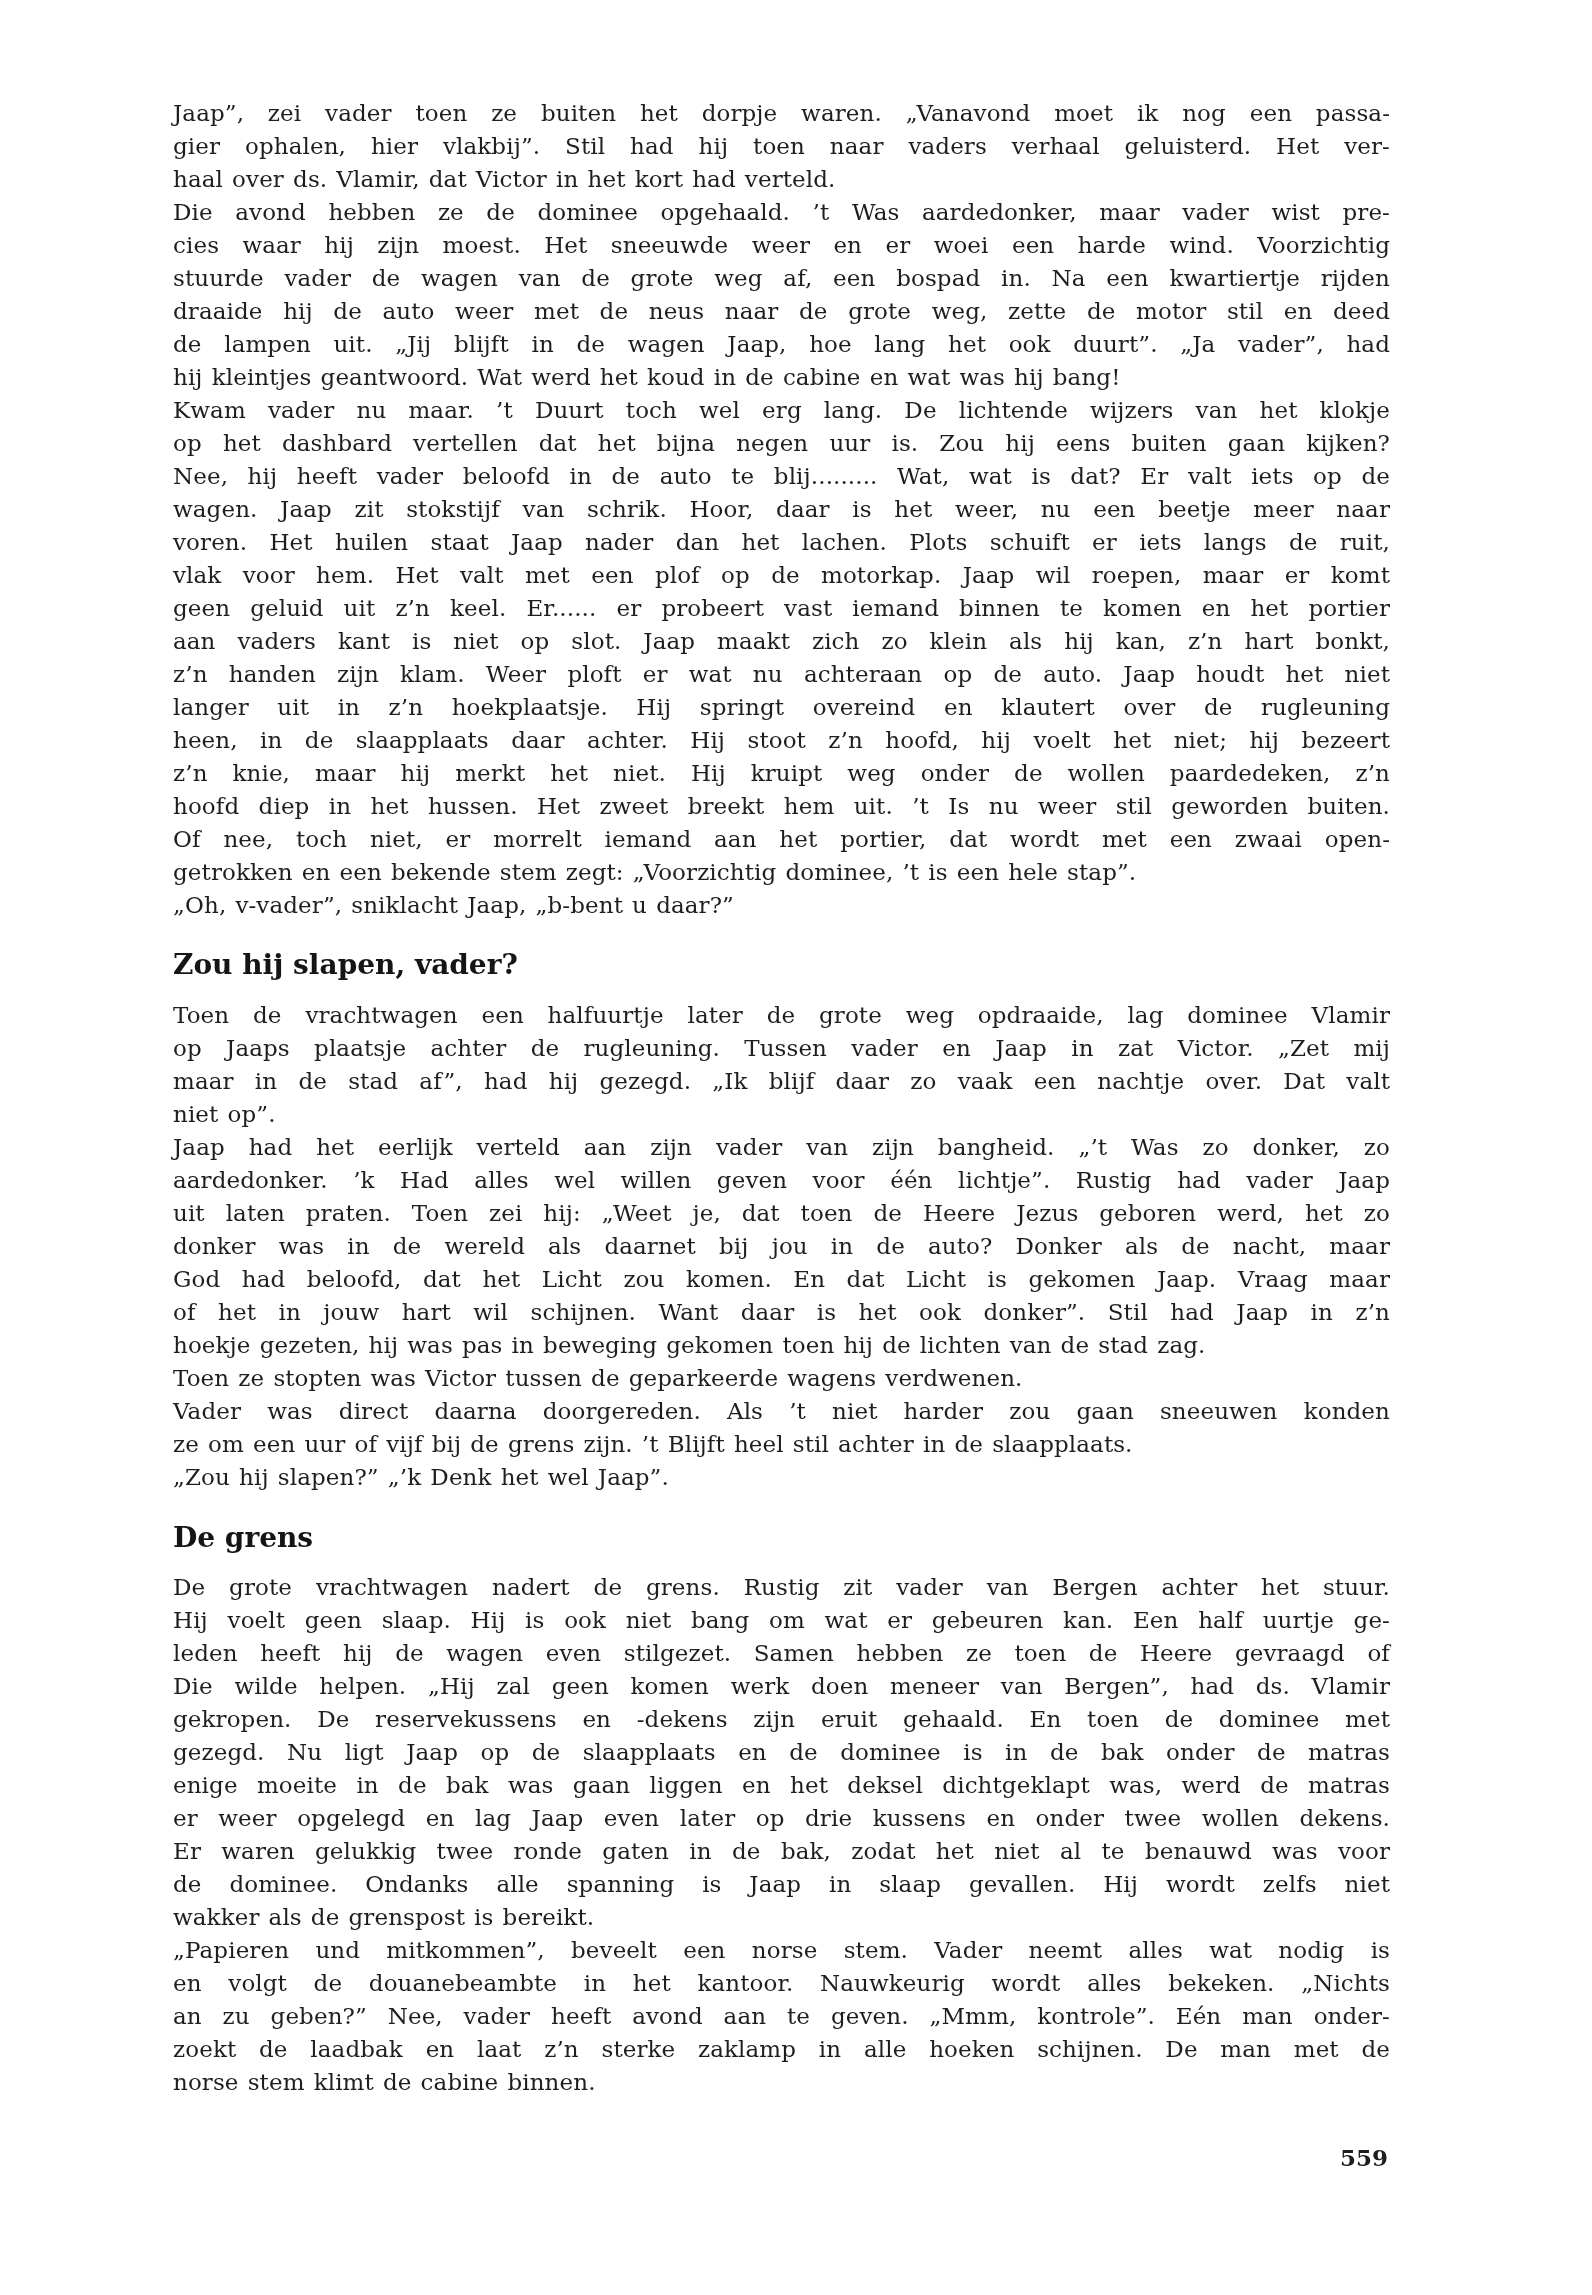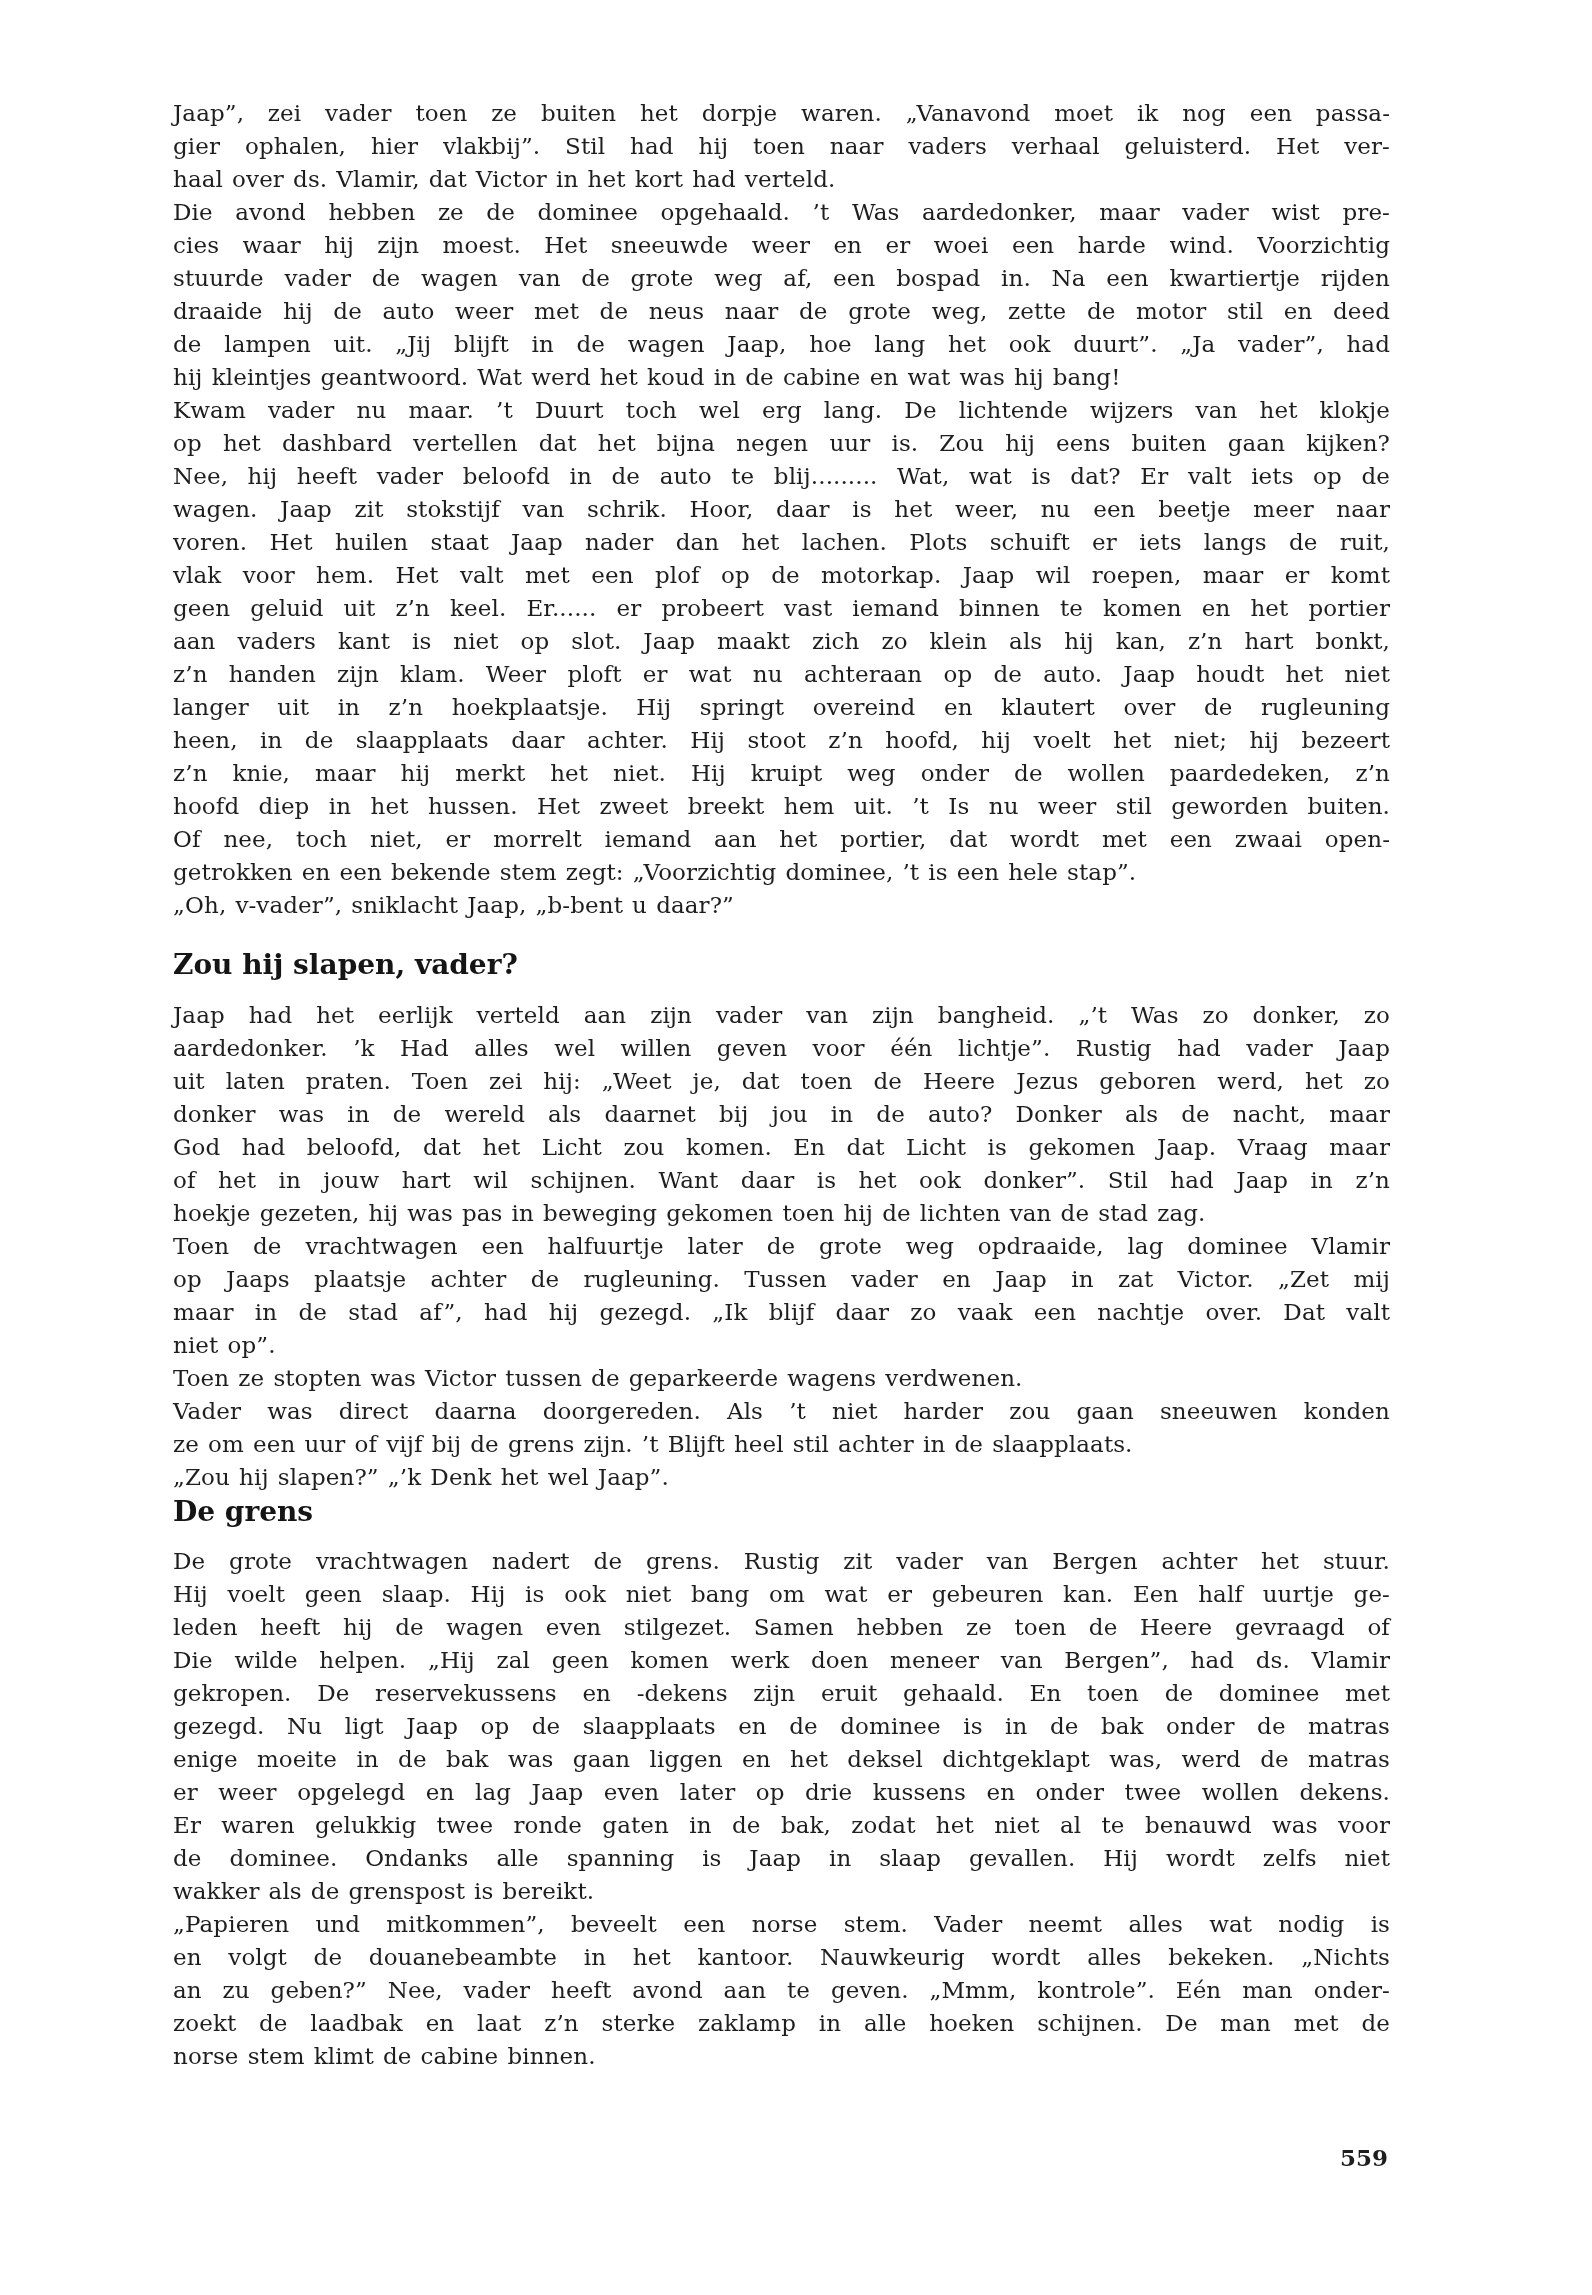--- a/index.html
+++ b/index.html
@@ -14,21 +14,21 @@
     font-size: 23px; letter-spacing: 0.1px; word-spacing: 1.7px;
     text-align: justify; text-align-last: justify; white-space: nowrap; overflow: visible;
   }
   .line.last { text-align-last: left; }
   .heading {
     font-family: "DejaVu Serif", "Liberation Serif", serif;
     font-weight: bold; font-size: 28px; line-height: 35px; color: #151515;
     margin: 0;
   }
   .h1 { margin-top: 25px; margin-bottom: 17.3px; }
-  .h2 { margin-bottom: 15.5px; }
+  .h2 { margin-top: 26px; margin-bottom: 15.5px; }
   .pagenum {
     position: absolute; left: 1340px; top: 2144px;
     font-family: "DejaVu Serif", "Liberation Serif", serif; font-weight: bold;
     font-size: 23px; color: #1e1e1e;
   }
 </style>
 </head>
 <body>
 
 <div class="page">
@@ -64,33 +64,33 @@
         <span class="line last">getrokken en een bekende stem zegt: „Voorzichtig dominee, ’t is een hele stap”.</span>
       </div>
     <div>
         <span class="line last">„Oh, v-vader”, sniklacht Jaap, „b-bent u daar?”</span>
       </div>
   </div>
 
   <div>
     <h2 class="heading h1">Zou hij slapen, vader?</h2>
     <div>
+        <span class="line">Toen de vrachtwagen een halfuurtje later de grote weg opdraaide, lag dominee Vlamir</span>
+        <span class="line">op Jaaps plaatsje achter de rugleuning. Tussen vader en Jaap in zat Victor. „Zet mij</span>
+        <span class="line">maar in de stad af”, had hij gezegd. „Ik blijf daar zo vaak een nachtje over. Dat valt</span>
+        <span class="line last">niet op”.</span>
+      </div>
+    <div>
         <span class="line">Jaap had het eerlijk verteld aan zijn vader van zijn bangheid. „’t Was zo donker, zo</span>
         <span class="line">aardedonker. ’k Had alles wel willen geven voor één lichtje”. Rustig had vader Jaap</span>
         <span class="line">uit laten praten. Toen zei hij: „Weet je, dat toen de Heere Jezus geboren werd, het zo</span>
         <span class="line">donker was in de wereld als daarnet bij jou in de auto? Donker als de nacht, maar</span>
         <span class="line">God had beloofd, dat het Licht zou komen. En dat Licht is gekomen Jaap. Vraag maar</span>
         <span class="line">of het in jouw hart wil schijnen. Want daar is het ook donker”. Stil had Jaap in z’n</span>
         <span class="line last">hoekje gezeten, hij was pas in beweging gekomen toen hij de lichten van de stad zag.</span>
-      </div>
-    <div>
-        <span class="line">Toen de vrachtwagen een halfuurtje later de grote weg opdraaide, lag dominee Vlamir</span>
-        <span class="line">op Jaaps plaatsje achter de rugleuning. Tussen vader en Jaap in zat Victor. „Zet mij</span>
-        <span class="line">maar in de stad af”, had hij gezegd. „Ik blijf daar zo vaak een nachtje over. Dat valt</span>
-        <span class="line last">niet op”.</span>
       </div>
     <div>
         <span class="line last">Toen ze stopten was Victor tussen de geparkeerde wagens verdwenen.</span>
       </div>
     <div>
         <span class="line">Vader was direct daarna doorgereden. Als ’t niet harder zou gaan sneeuwen konden</span>
         <span class="line last">ze om een uur of vijf bij de grens zijn. ’t Blijft heel stil achter in de slaapplaats.</span>
       </div>
     <div>
         <span class="line last">„Zou hij slapen?” „’k Denk het wel Jaap”.</span>

